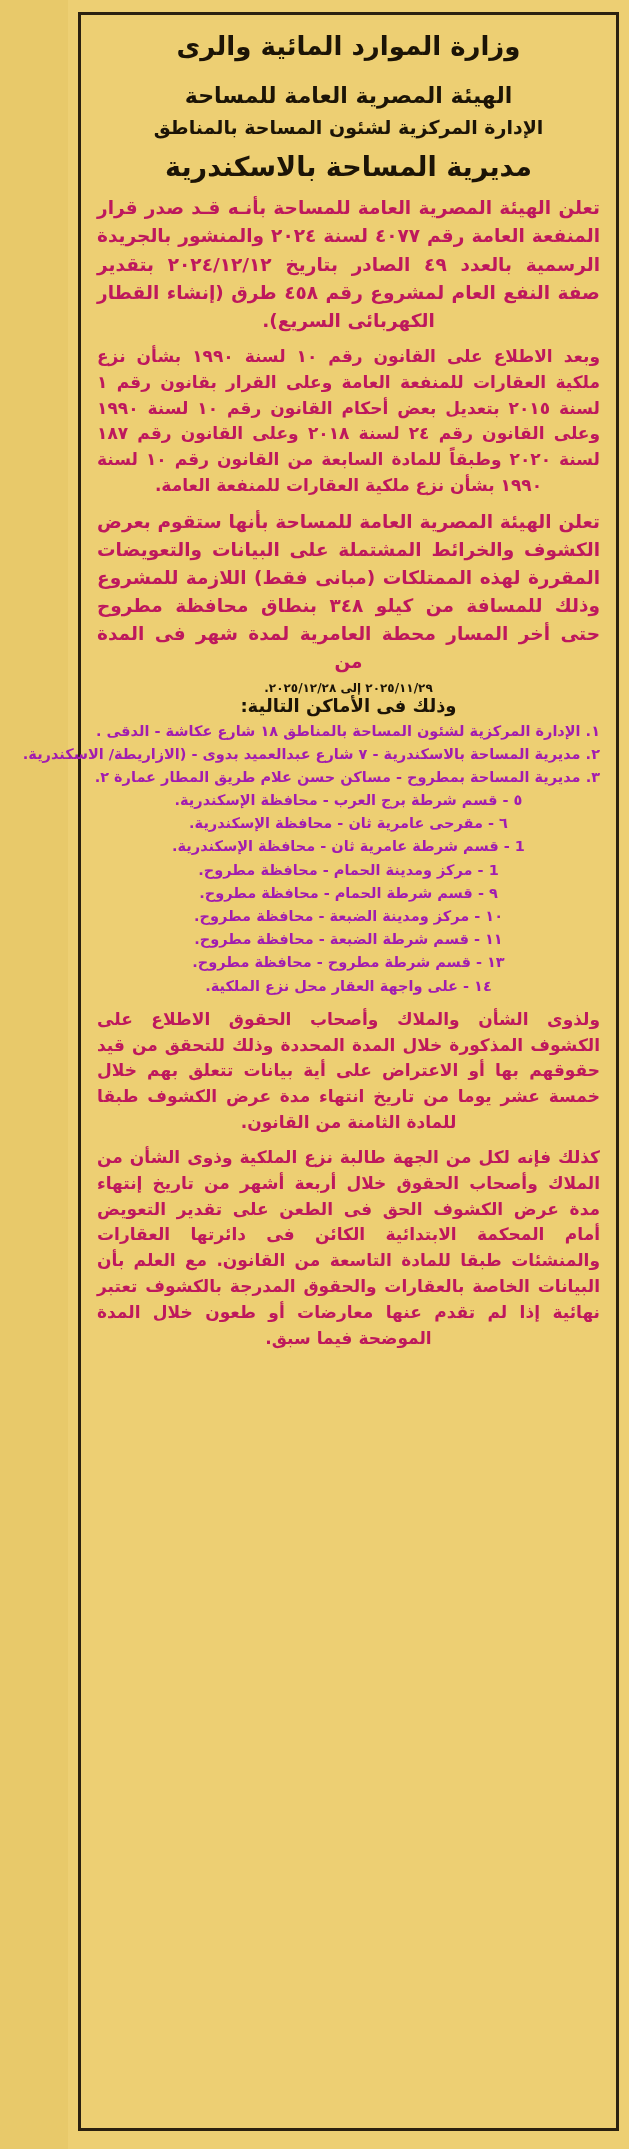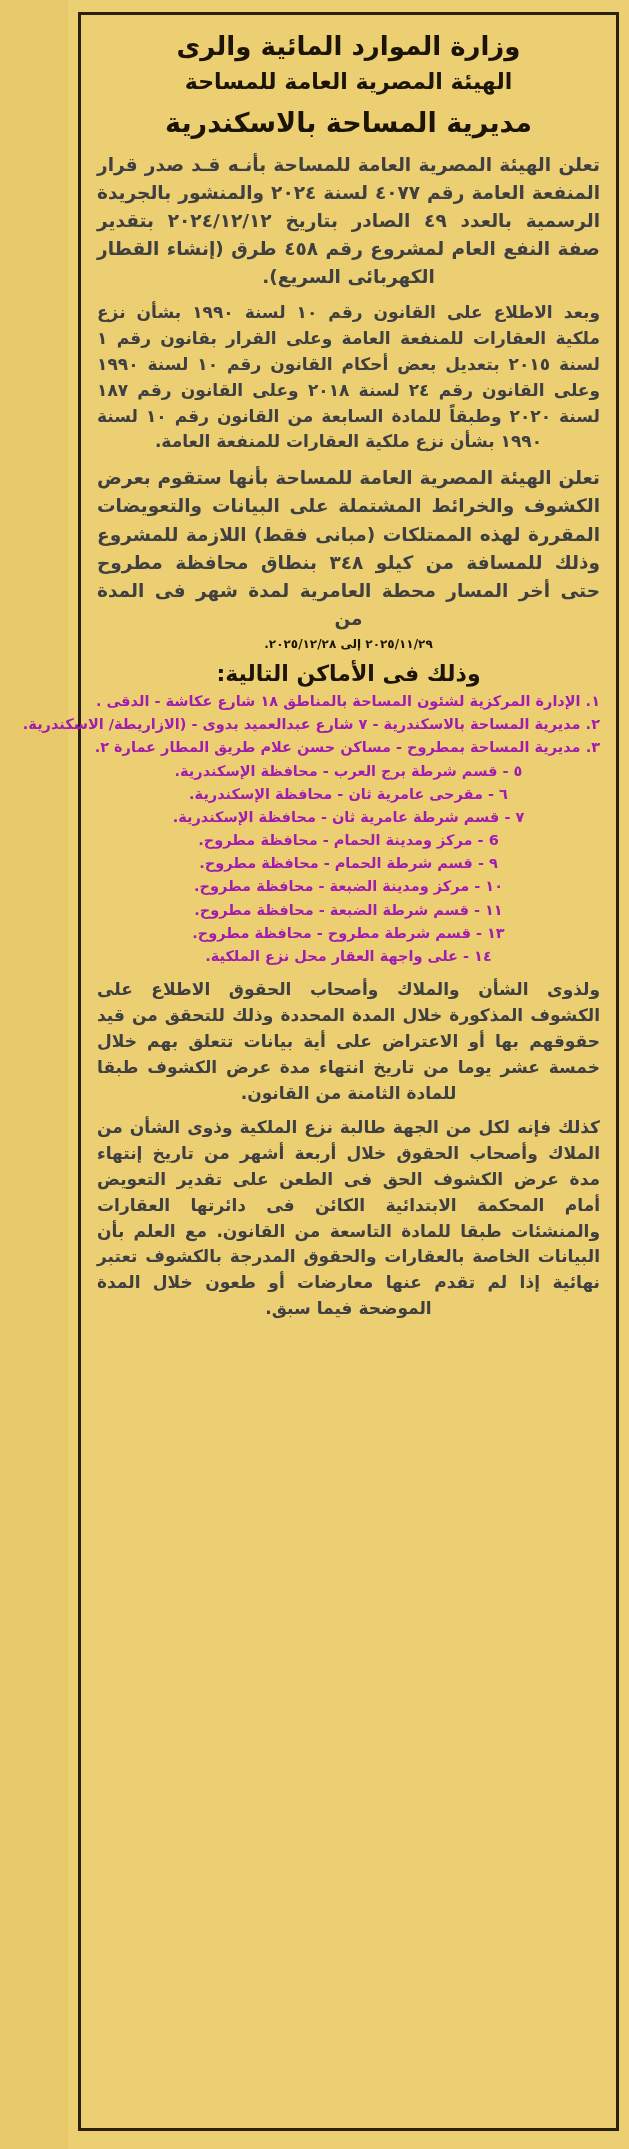--- a/index.html
+++ b/index.html
@@ -33,37 +33,37 @@
   .hdr-1 {
     font-size: 26px;
     font-weight: bold;
     line-height: 1.35;
     letter-spacing: 0px;
   }
   .hdr-2 {
     font-size: 22px;
     font-weight: bold;
     line-height: 1.45;
-    margin-top: 2px;
+    margin-top: 16px;
   }
   .hdr-3 {
     font-size: 19px;
     font-weight: bold;
     line-height: 1.45;
     margin-top: 2px;
   }
   .hdr-4 {
     font-size: 27px;
     font-weight: bold;
     line-height: 1.4;
     margin-top: 6px;
     margin-bottom: 6px;
   }
   .para {
-    color: #404040;
+    color: #be185d;
     text-align: justify;
     text-align-last: center;
     line-height: 1.52;
     margin: 9px 0 0 0;
   }
   .p-big {
     font-size: 18.5px;
     font-weight: bold;
   }
   .p-mid {
@@ -73,24 +73,23 @@
   .dates {
     text-align: center;
     font-size: 12px;
     font-weight: bold;
     color: #1c1406;
     margin-top: 4px;
     letter-spacing: 1px;
   }
   .places-title {
     text-align: center;
-    font-size: 22px;
+    font-size: 18px;
     font-weight: bold;
     color: #1c1406;
-    margin-top: 10px;
     margin-bottom: 4px;
   }
   ol.places {
     list-style: none;
     margin: 0;
     padding: 0;
   }
   ol.places li {
     text-align: center;
     font-size: 14.5px;
@@ -104,41 +103,42 @@
 </style>
 </head>
 <body>
 
 <div class="page">
   <div class="frame">
 
     <div class="hdr">
       <div class="hdr-1">وزارة الموارد المائية والرى</div>
       <div class="hdr-2">الهيئة المصرية العامة للمساحة</div>
+      <div class="hdr-3">الإدارة المركزية لشئون المساحة بالمناطق</div>
       <div class="hdr-4">مديرية المساحة بالاسكندرية</div>
     </div>
 
     <div class="para p-big">تعلن الهيئة المصرية العامة للمساحة بأنـه قـد صدر قرار المنفعة العامة رقم ٤٠٧٧ لسنة ٢٠٢٤ والمنشور بالجريدة الرسمية بالعدد ٤٩ الصادر بتاريخ ٢٠٢٤/١٢/١٢ بتقدير صفة النفع العام لمشروع رقم ٤٥٨ طرق (إنشاء القطار الكهربائى السريع).</div>
 
     <div class="para p-mid">وبعد الاطلاع على القانون رقم ١٠ لسنة ١٩٩٠ بشأن نزع ملكية العقارات للمنفعة العامة وعلى القرار بقانون رقم ١ لسنة ٢٠١٥ بتعديل بعض أحكام القانون رقم ١٠ لسنة ١٩٩٠ وعلى القانون رقم ٢٤ لسنة ٢٠١٨ وعلى القانون رقم ١٨٧ لسنة ٢٠٢٠ وطبقاً للمادة السابعة من القانون رقم ١٠ لسنة ١٩٩٠ بشأن نزع ملكية العقارات للمنفعة العامة.</div>
 
     <div class="para p-big">تعلن الهيئة المصرية العامة للمساحة بأنها ستقوم بعرض الكشوف والخرائط المشتملة على البيانات والتعويضات المقررة لهذه الممتلكات (مبانى فقط) اللازمة للمشروع وذلك للمسافة من كيلو ٣٤٨ بنطاق محافظة مطروح حتى أخر المسار محطة العامرية لمدة شهر فى المدة من</div>
 
     <div class="dates">٢٠٢٥/١١/٢٩   إلى   ٢٠٢٥/١٢/٢٨.</div>
 
     <div class="places-title">وذلك فى الأماكن التالية:</div>
 
     <ol class="places">
       <li>١. الإدارة المركزية لشئون المساحة بالمناطق ١٨ شارع عكاشة - الدقى .</li>
       <li>٢. مديرية المساحة بالاسكندرية - ٧ شارع عبدالعميد بدوى - (الازاريطة/ الاسكندرية.</li>
       <li>٣. مديرية المساحة بمطروح - مساكن حسن علام طريق المطار عمارة ٢.</li>
       <li>٥ - قسم شرطة برج العرب - محافظة الإسكندرية.</li>
       <li>٦ - مقرحى عامرية ثان - محافظة الإسكندرية.</li>
-      <li>٧ - قسم شرطة عامرية ثان -  محافظة الإسكندرية.</li>
-      <li>6 - مركز ومدينة الحمام - محافظة مطروح.</li>
+      <li>1 - قسم شرطة عامرية ثان -  محافظة الإسكندرية.</li>
+      <li>1 - مركز ومدينة الحمام - محافظة مطروح.</li>
       <li>٩ - قسم شرطة الحمام - محافظة مطروح.</li>
       <li>١٠ - مركز ومدينة الضبعة - محافظة مطروح.</li>
       <li>١١ - قسم شرطة الضبعة - محافظة مطروح.</li>
       <li>١٣ - قسم شرطة مطروح - محافظة مطروح.</li>
       <li>١٤ - على واجهة العقار محل نزع الملكية.</li>
     </ol>
 
     <div class="para p-mid tail">ولذوى الشأن والملاك وأصحاب الحقوق الاطلاع على الكشوف المذكورة خلال المدة المحددة وذلك للتحقق من قيد حقوقهم بها أو الاعتراض على أية بيانات تتعلق بهم خلال خمسة عشر يوما من تاريخ انتهاء مدة عرض الكشوف طبقا للمادة الثامنة من القانون.</div>
 
     <div class="para p-mid">كذلك فإنه لكل من الجهة طالبة نزع الملكية وذوى الشأن من الملاك وأصحاب الحقوق خلال أربعة أشهر من تاريخ إنتهاء مدة عرض الكشوف الحق فى الطعن على تقدير التعويض أمام المحكمة الابتدائية الكائن فى دائرتها العقارات والمنشئات طبقا للمادة التاسعة من القانون. مع العلم بأن البيانات الخاصة بالعقارات والحقوق المدرجة بالكشوف تعتبر نهائية إذا لم تقدم عنها معارضات أو طعون خلال المدة الموضحة فيما سبق.</div>

